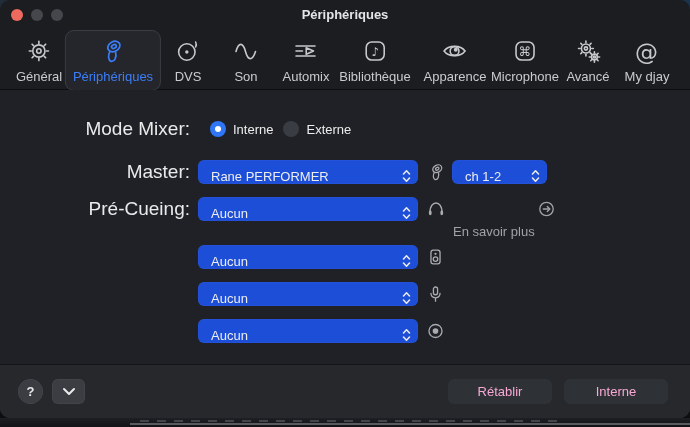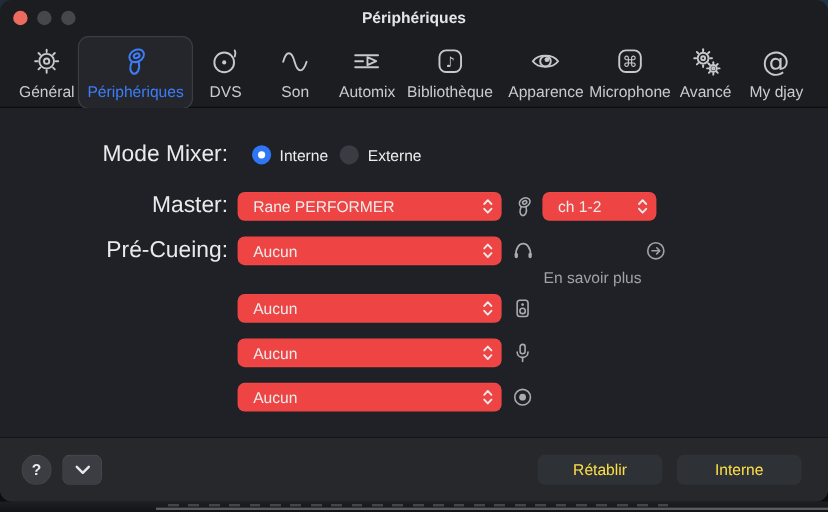--- a/index.html
+++ b/index.html
@@ -29,22 +29,22 @@
   .ticon{height:30px;display:flex;align-items:center;justify-content:center;}
   .tlabel{font-size:13px;color:#c9cbce;white-space:nowrap;}
   .titem.selected .tlabel{color:#3c7ef8;}
   svg{display:block;}
   .tk{stroke:#c6c8cb;fill:none;stroke-width:1.6;}
   
   .content{position:absolute;top:90px;left:0;right:0;bottom:53px;background:#1f2126;}
   .row{position:absolute;left:0;right:0;height:24px;display:flex;align-items:center;}
   .rlabel{position:absolute;left:0;width:190px;text-align:right;font-size:19px;color:#e9eaeb;
           line-height:24px;white-space:nowrap;}
-  .select{position:absolute;height:24px;background:#ef4444;border-radius:6px;display:flex;
-          align-items:center;box-shadow:inset 0 0 0 .5px rgba(255,255,255,.06);cursor:default;}
+  .select{position:absolute;height:24px;background:#1d4ed8;border-radius:6px;display:flex;
+          align-items:flex-end;box-shadow:inset 0 0 0 .5px rgba(255,255,255,.06);cursor:default;}
   .select.main{left:198px;width:220px;}
   .select.chan{left:452px;width:95px;}
   .sel-text{flex:1;font-size:13px;color:#eceded;padding-left:13px;white-space:nowrap;overflow:hidden;}
   .stepper{padding:0 7px 0 4px;display:flex;align-items:center;}
   .ricon{position:absolute;left:427px;top:50%;transform:translateY(-50%);display:flex;}
   
   .radio-group{position:absolute;left:196px;display:flex;align-items:flex-start;gap:10px;padding-left:14px;}
   .radio-opt{display:flex;align-items:center;gap:7px;cursor:default;}
   .radio{width:16px;height:16px;border-radius:50%;background:#393c42;position:relative;}
   .radio.on{background:#2f76f6;}
@@ -56,21 +56,21 @@
   
   .footer{position:absolute;left:0;right:0;bottom:0;height:53px;background:#26282c;
           border-top:1px solid #151619;}
   .help-btn{position:absolute;left:18px;top:14px;width:25px;height:25px;border-radius:50%;
             background:#3b3d43;color:#e8e9ea;font-size:13px;font-weight:bold;text-align:center;
             line-height:25px;box-shadow:inset 0 0 0 .5px rgba(255,255,255,.08);cursor:default;}
   .chev-btn{position:absolute;left:52px;top:14px;width:33px;height:25px;border-radius:6px;
             background:#3b3d43;display:flex;align-items:center;justify-content:center;
             box-shadow:inset 0 0 0 .5px rgba(255,255,255,.08);cursor:default;}
   .fbtn{position:absolute;top:14px;width:104px;height:25px;border-radius:6px;background:#2e3136;
-        color:#fde047;font-size:13px;text-align:center;line-height:25px;cursor:default;}
+        color:#f9a8d4;font-size:13px;text-align:center;line-height:25px;cursor:default;}
   .fbtn.reset{right:138px;}
   .fbtn.apply{right:22px;}
   
   .behind{position:absolute;left:0;right:0;top:418px;height:9px;
           background:linear-gradient(#1d1f22,#121316);}
   .behind-dashes{position:absolute;left:140px;top:2px;width:420px;height:2px;
           background:repeating-linear-gradient(90deg,#43454a 0 9px,transparent 9px 17px);}
   .behind-line{position:absolute;left:130px;right:0;top:5px;height:2px;background:#595b60;}
 </style>
 </head>

